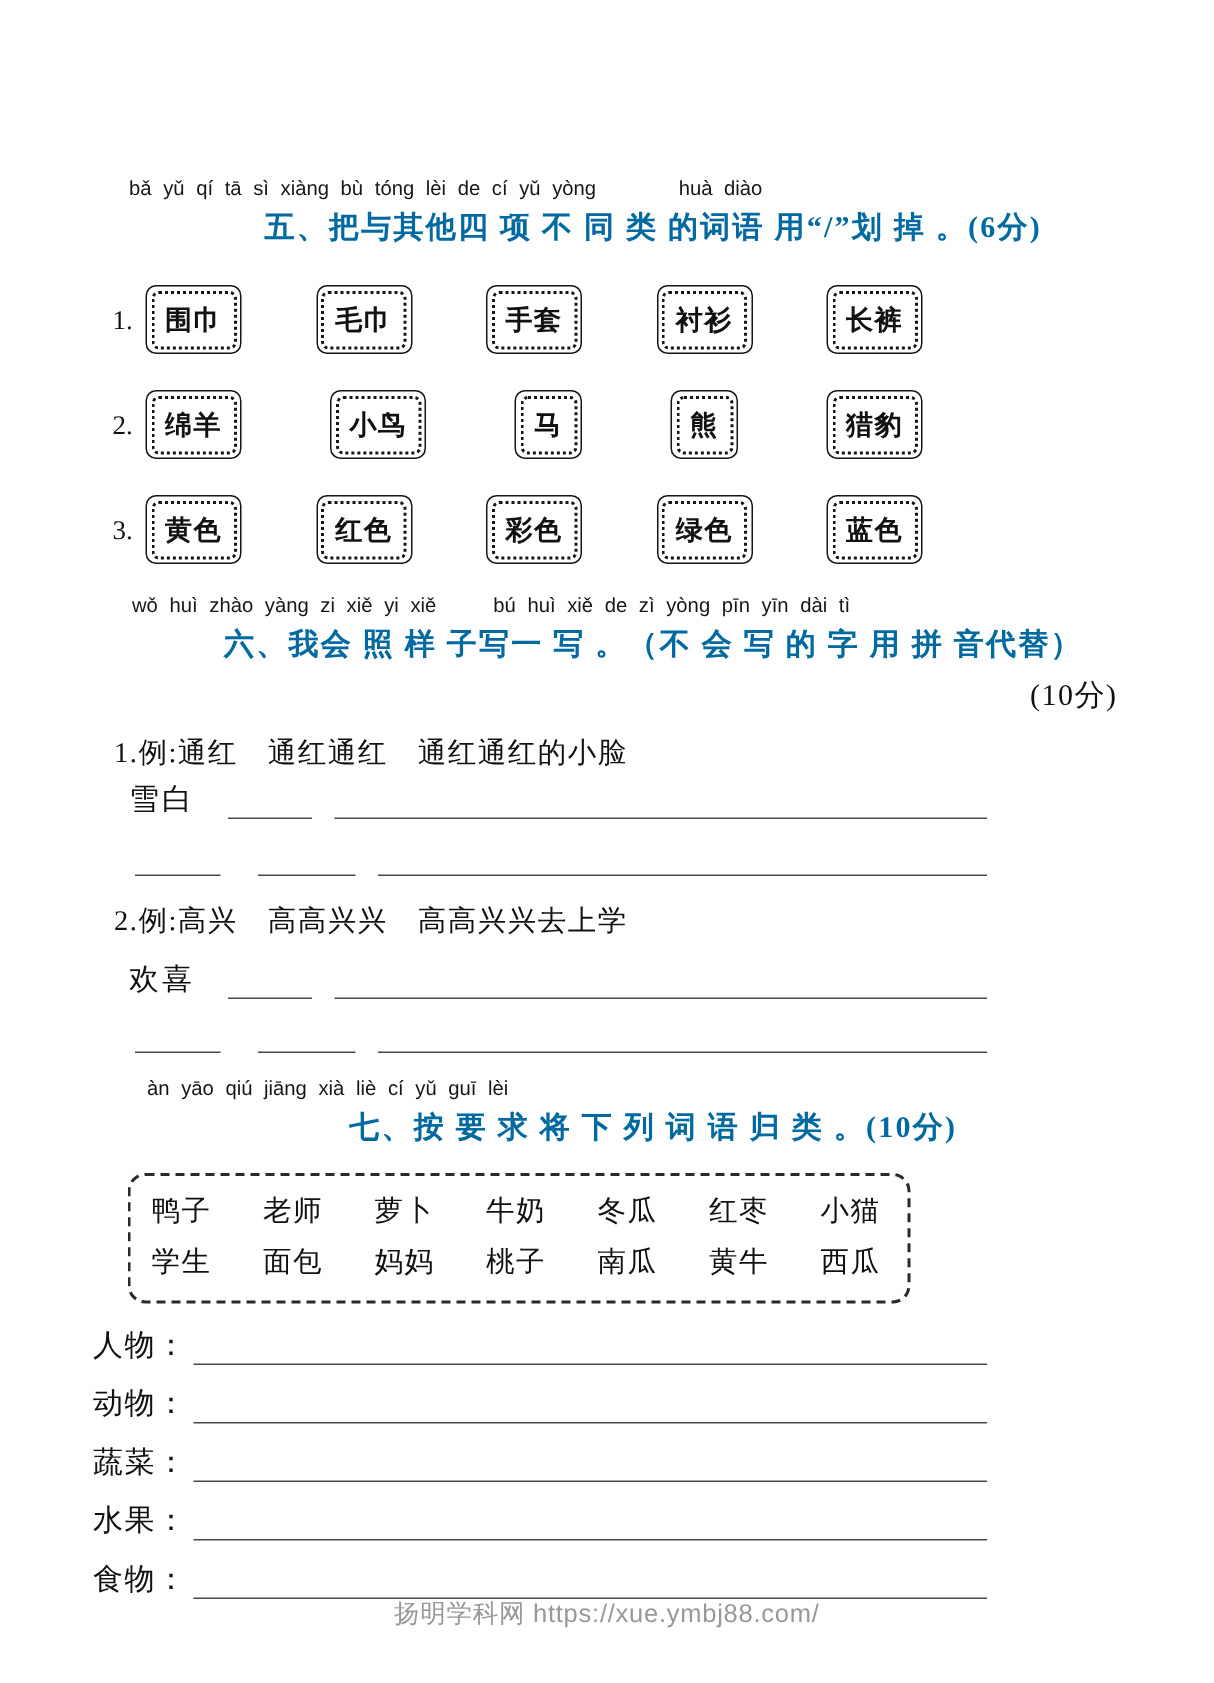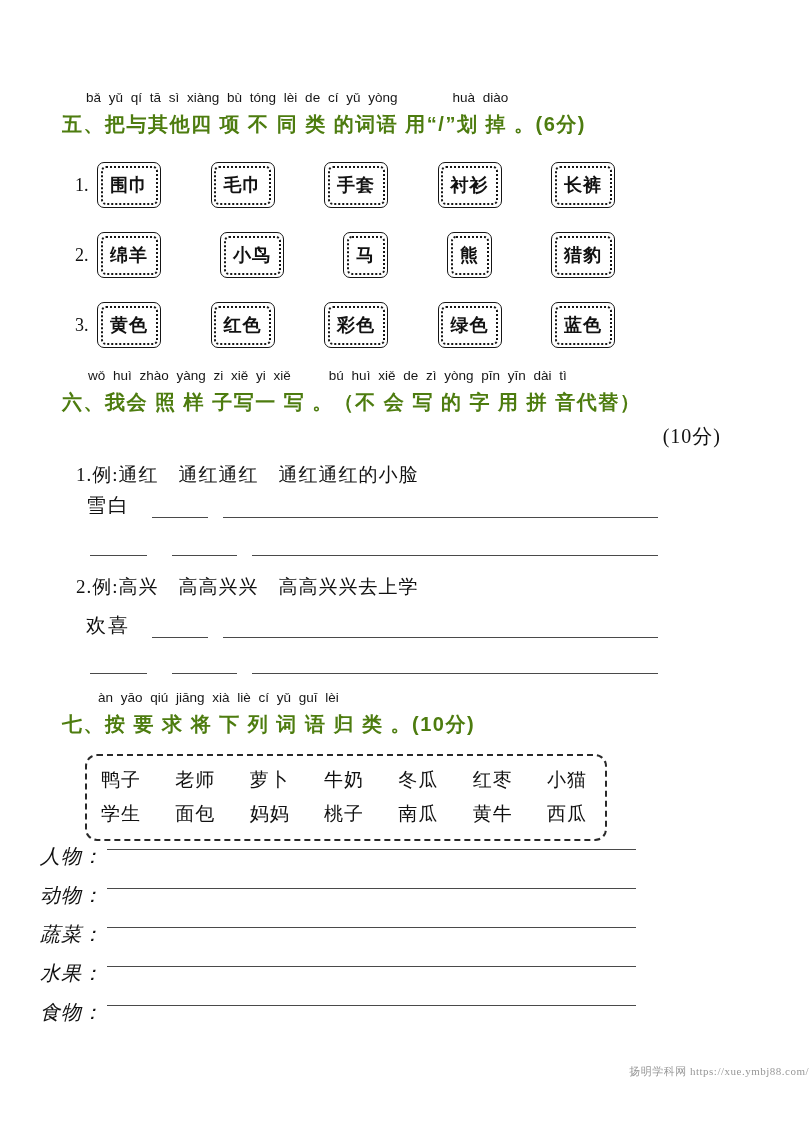--- a/index.html
+++ b/index.html
@@ -12,42 +12,42 @@
     font-family:"Liberation Serif","DejaVu Serif",serif;
     color:#111;
     overflow:hidden;
   }
   
   .pinyin{
     font-family:"Liberation Sans","DejaVu Sans",sans-serif;
     font-size:13.5px;line-height:16px;color:#161616;
     word-spacing:4px;white-space:nowrap;
   }
-  .p5{margin-left:86px;}
+  .p5{margin-left:86px;margin-top:28px;}
   .p5 .gap{margin-left:55px;}
   .p6{margin-left:88px;margin-top:20px;}
   .p6 .gap{margin-left:38px;}
   .p7{margin-left:98px;margin-top:16px;}
   
   .title{
     margin:4px 0 0 62px;
-    font-family:Liberation Sans, sans-serif;
+    font-family:Liberation Serif, serif;
     font-size:20px;font-weight:700;line-height:28px;
-    letter-spacing:1.5px;color:#4d7c0f;white-space:nowrap;
+    letter-spacing:1.5px;color:#0369a1;white-space:nowrap;text-align:center;
   }
   
   .word-row{display:flex;align-items:center;margin-left:75px;width:540px;margin-top:24px;}
   .num{width:22px;font-size:18px;flex:0 0 auto;}
   .boxes{flex:1;display:flex;justify-content:space-between;align-items:center;}
   .fancy{position:relative;display:inline-flex;align-items:center;justify-content:center;padding:11px 13px;font-weight:bold;}
   .fancy::before{content:"";position:absolute;inset:0;border:1.5px solid #151515;border-radius:7px;}
   .fancy::after{content:"";position:absolute;inset:3.5px;border:2px dotted #151515;border-radius:5px;}
   .fancy-t{position:relative;font-size:18px;letter-spacing:1px;white-space:nowrap;}
   
-  .score-line{margin-top:8px;padding-right:88px;text-align:right;font-size:20px;line-height:24px;letter-spacing:1px;}
+  .score-line{margin-top:8px;padding-right:64px;text-align:right;font-size:20px;line-height:24px;letter-spacing:1px;}
   .example{margin-left:76px;margin-top:14px;font-size:19px;line-height:26px;letter-spacing:1px;white-space:pre;}
   .ex2{margin-top:18px;}
   .answer-row{display:flex;align-items:flex-end;margin-left:86px;width:572px;height:28px;margin-top:2px;}
   .ar2{margin-top:10px;}
   .aword{font-size:20px;line-height:26px;letter-spacing:2px;flex:0 0 auto;}
   .blank{display:inline-block;border-bottom:1.6px solid #4a4a4a;height:10px;}
   .b-short{width:56px;margin-left:22px;}
   .b-long{flex:1;margin-left:15px;}
   .blank-row{display:flex;align-items:flex-end;margin-left:90px;width:568px;height:12px;margin-top:26px;}
   .br2{margin-top:24px;}
@@ -56,28 +56,28 @@
   .bb3{flex:1;margin-left:15px;}
   
   .bank{
     margin-left:85px;margin-top:16px;width:522px;box-sizing:border-box;
     border:2px dashed #2a2a2a;border-radius:12px;
     padding:9px 18px 10px 14px;
   }
   .bank-row{display:flex;justify-content:space-between;font-size:19px;line-height:30px;letter-spacing:1px;gap:32px;}
   .bank-row + .bank-row{margin-top:4px;text-align:center;}
   .cats{margin-top:2px;}
-  .cat-row{display:flex;align-items:flex-start;margin-left:40px;width:596px;height:39px;font-style:italic;}
+  .cat-row{display:flex;align-items:flex-end;margin-left:62px;width:596px;height:39px;}
   .cat-label{font-size:20px;line-height:26px;letter-spacing:1px;flex:0 0 auto;}
   .cat-line{flex:1;border-bottom:1.6px solid #4a4a4a;height:6px;margin-left:4px;}
   
   .footer{
-    position:absolute;left:0;right:0;top:1064px;text-align:right;
-    font-family:Liberation Serif, serif;
-    font-size:11px;color:#989898;letter-spacing:.5px;
+    position:absolute;left:0;right:0;top:1064px;text-align:center;
+    font-family:Liberation Sans, sans-serif;
+    font-size:17px;color:#989898;letter-spacing:.5px;
   }
 </style>
 </head>
 <body>
 
 <div class="page">
 
   <section>
     <div class="pinyin p5">
       <span>bǎ yǔ qí tā sì xiàng bù tóng lèi de cí yǔ yòng</span><span class="gap">huà diào</span>

